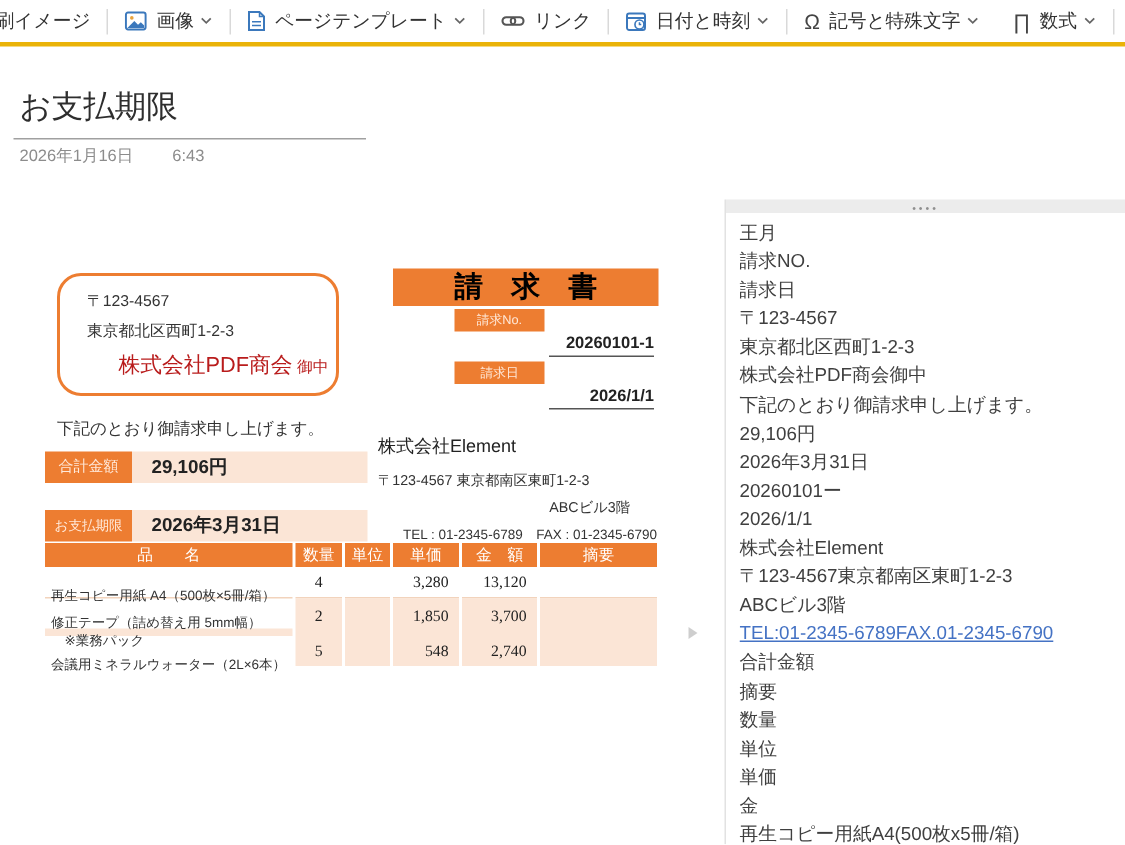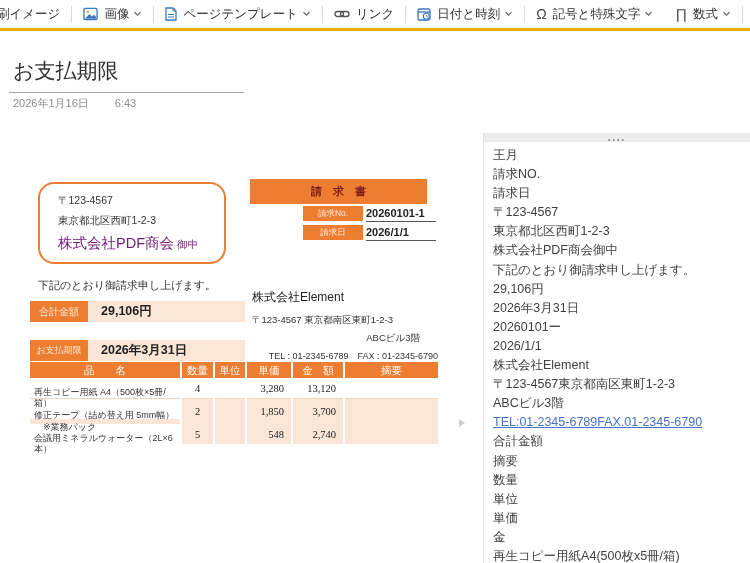--- a/index.html
+++ b/index.html
@@ -20,51 +20,51 @@
   .page-title{position:absolute;left:13px;top:57px;font-size:21px;color:#2e2e2e;}
   .title-rule{position:absolute;left:9px;top:92px;width:235px;border-top:1px solid #a0a0a0;}
   .page-meta{position:absolute;left:13px;top:96px;font-size:11px;color:#8c8c8c;}
   .page-meta .pm-time{margin-left:26px;}
 
   
   .invoice{position:absolute;left:30px;top:170px;width:410px;height:300px;}
   .recv-box{position:absolute;left:8px;top:12px;width:188px;height:82px;border:2px solid #ED7D31;
             border-radius:16px;padding:10px 0 0 18px;box-sizing:border-box;}
   .recv-postal,.recv-addr{font-size:10.5px;color:#333;margin-bottom:6px;}
-  .recv-company{font-size:14.5px;color:#701a75;}
+  .recv-company{font-size:14.5px;color:#b91c1c;margin-left:21px;}
   .recv-honorific{font-size:10.5px;margin-left:3px;}
 
-  .inv-banner{position:absolute;left:220px;top:9px;width:177px;height:25px;background:#ED7D31;
-              color:#7f1d1d;font-size:11px;line-height:25px;text-align:center;font-weight:bold;}
+  .inv-banner{position:absolute;left:232px;top:9px;width:177px;height:25px;background:#ED7D31;
+              color:#000000;font-size:19px;line-height:25px;text-align:center;font-weight:bold;}
   .inv-meta{position:absolute;left:273px;top:36px;}
   .meta-row{display:flex;gap:3px;margin-bottom:3px;}
   .meta-label{width:60px;height:15px;line-height:15px;background:#ED7D31;color:#ffe9da;font-size:8.5px;text-align:center;}
   .meta-value{width:70px;height:15px;line-height:15px;font-size:11px;font-weight:bold;color:#222;
-              text-align:left;border-bottom:1.5px solid #555;}
+              text-align:right;border-bottom:1.5px solid #555;margin-top:16px;}
 
   .greeting{position:absolute;left:8px;top:108px;font-size:11px;color:#333;}
 
   .sum-row{position:absolute;left:0;display:flex;}
   .sum-total{top:131px;} .sum-due{top:170px;}
   .sum-label{width:58px;height:21px;line-height:21px;background:#ED7D31;color:#ffe9da;text-align:center;font-size:10px;flex:none;}
   .sum-due .sum-label{font-size:9px;}
   .sum-value{width:157px;height:21px;line-height:21px;background:#FBE5D6;font-size:12.5px;font-weight:bold;
              color:#222;padding-left:13px;box-sizing:border-box;}
 
   .issuer{position:absolute;left:222px;top:119px;width:186px;}
   .issuer-company{font-size:12px;color:#222;font-weight:500;margin-bottom:8px;}
   .issuer-addr{font-size:9.5px;color:#333;margin-bottom:5px;}
   .issuer-bldg{font-size:9.5px;color:#333;text-align:right;margin-bottom:5px;padding-right:18px;}
   .issuer-tel{font-size:9px;color:#333;text-align:right;}
 
   .inv-table{position:absolute;left:0;top:192px;width:408px;font-size:9px;}
   .t-row{display:flex;gap:2px;}
   .t-head .t-cell{background:#ED7D31;color:#fff;font-size:10.5px;height:16px;line-height:16px;text-align:center;}
   .t-cell{box-sizing:border-box;}
-  .c-name{width:150px;flex:none;} .c-qty{width:31px;flex:none;} .c-unit{width:30px;flex:none;}
+  .c-name{width:165px;flex:none;} .c-qty{width:31px;flex:none;} .c-unit{width:30px;flex:none;}
   .c-price{width:44px;flex:none;} .c-amount{width:50px;flex:none;} .c-note{flex:1;}
   .t-body .t-cell{display:flex;align-items:center;}
   .t-body .c-name{padding-left:4px;white-space:pre-line;line-height:1.25;margin-top:20px;}
   .t-body .c-qty{justify-content:center;}
   .t-body .c-price,.t-body .c-amount{justify-content:flex-end;padding-right:7px;}
   .t-body .c-qty,.t-body .c-price,.t-body .c-amount{font-family:"Liberation Serif","DejaVu Serif",serif;font-size:10.5px;color:#222;}
   .t-body.plain .t-cell{border-bottom:1px solid #f2d3bc;}
   .t-body.alt .t-cell{background:#FBE5D6;}
   .t-body.r0{height:21px;} .t-body.r1{height:25px;} .t-body.r2{height:17px;} .t-body.r3{height:20px;}
 

